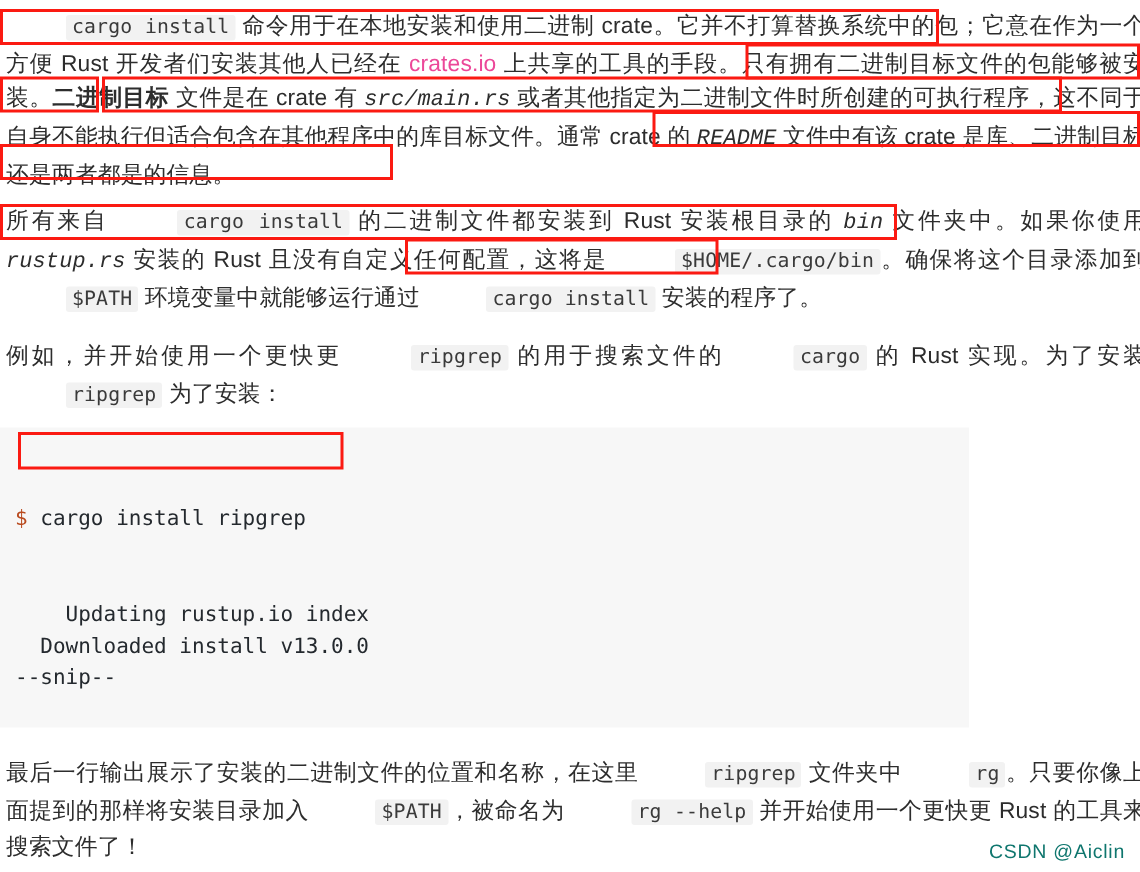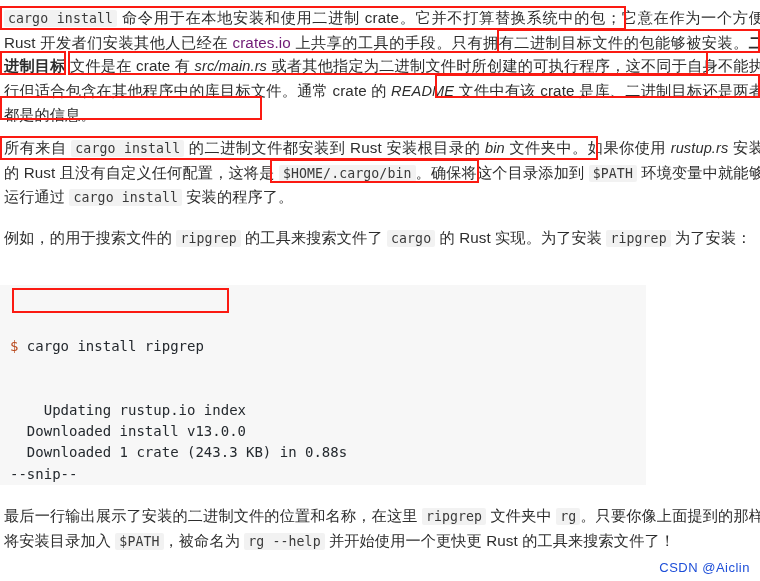--- a/index.html
+++ b/index.html
@@ -37,28 +37,29 @@
   }
 
   code.ic {
     font-family: "DejaVu Sans Mono", "Liberation Mono", monospace;
     font-size: 13.2px;
     background: #f2f2f2;
     color: #3a3a3a;
     padding: 1px 4px;
     border-radius: 2px;
     white-space: nowrap;
+    margin-left: 40px;
   }
   em.it {
     font-style: italic;
-    font-family: Liberation Sans, sans-serif;
+    font-family: Liberation Mono, monospace;
     font-size: 14.6px;
   }
   a.lnk {
-    color: #701a75;
+    color: #ec4899;
     text-decoration: none;
     margin-top: 36px;
   }
   .bold-cn { font-weight: bold; }
 
   
   .codeblock {
     background: #f7f7f7;
     margin: 0;
     padding: 9px 10px 10px 10px;
@@ -81,45 +82,45 @@
     background: transparent;
   }
 
   
   .watermark {
     position: absolute;
     right: 10px;
     bottom: 6px;
     font-family: "Liberation Sans", "DejaVu Sans", sans-serif;
     font-size: 13px;
-    color: #1d4ed8;
+    color: #0f766e;
     letter-spacing: 0.5px;
     user-select: none;
   }
 </style>
 </head>
 <body>
 
 <div class="page">
 
   <p class="para" style="position:absolute; left:0px; top:6px; width:760px;">
     <span><code class="ic">cargo install</code><span> 命令用于在本地安装和使用二进制 crate。它并不打算替换系统中的包；它意在作为一个方便 Rust 开发者们安装其他人已经在 </span><a class="lnk" href="#">crates.io</a><span> 上共享的工具的手段。只有拥有二进制目标文件的包能够被安装。</span><strong class="bold-cn">二进制目标</strong><span> 文件是在 crate 有 </span><em class="it">src/main.rs</em><span> 或者其他指定为二进制文件时所创建的可执行程序，这不同于自身不能执行但适合包含在其他程序中的库目标文件。通常 crate 的 </span><em class="it">README</em><span> 文件中有该 crate 是库、二进制目标还是两者都是的信息。</span></span>
   </p>
 
   <p class="para" style="position:absolute; left:0px; top:136px; width:760px;">
     <span><span>所有来自 </span><code class="ic">cargo install</code><span> 的二进制文件都安装到 Rust 安装根目录的 </span><em class="it">bin</em><span> 文件夹中。如果你使用 </span><em class="it">rustup.rs</em><span> 安装的 Rust 且没有自定义任何配置，这将是 </span><code class="ic">$HOME/.cargo/bin</code><span>。确保将这个目录添加到 </span><code class="ic">$PATH</code><span> 环境变量中就能够运行通过 </span><code class="ic">cargo install</code><span> 安装的程序了。</span></span>
   </p>
 
   <p class="para" style="position:absolute; left:0px; top:226px; width:760px;">
-    <span><span>例如，的用于搜索文件的 </span><code class="ic">ripgrep</code><span> 的工具来搜索文件了 </span><code class="ic">cargo</code><span> 的 Rust 实现。为了安装 </span><code class="ic">ripgrep</code><span> 为了安装：</span></span>
+    <span><span>例如，并开始使用一个更快更 </span><code class="ic">ripgrep</code><span> 的用于搜索文件的 </span><code class="ic">cargo</code><span> 的 Rust 实现。为了安装 </span><code class="ic">ripgrep</code><span> 为了安装：</span></span>
   </p>
 
   <div class="codeblock" style="position:absolute; left:0px; top:285px; width:646px; height:200px;">
     <div><span class="prompt">$</span><span> cargo install ripgrep</span></div>
-    <div><div>    Updating rustup.io index</div><div>  Downloaded install v13.0.0</div><div>  Downloaded 1 crate (243.3 KB) in 0.88s</div><div>--snip--</div></div>
+    <div><div>    Updating rustup.io index</div><div>  Downloaded install v13.0.0</div><div>--snip--</div></div>
   </div>
 
   <p class="para" style="position:absolute; left:0px; top:504px; width:760px;">
     <span><span>最后一行输出展示了安装的二进制文件的位置和名称，在这里 </span><code class="ic">ripgrep</code><span> 文件夹中 </span><code class="ic">rg</code><span>。只要你像上面提到的那样将安装目录加入 </span><code class="ic">$PATH</code><span>，被命名为 </span><code class="ic">rg --help</code><span> 并开始使用一个更快更 Rust 的工具来搜索文件了！</span></span>
   </p>
 
   <div style="position:absolute; left:0; top:0; width:760px; height:581px;">
       <div class="anno" style="left: 0px; top: 6px; width: 626px; height: 24px; border-color: rgb(251, 26, 18);"></div>
       <div class="anno" style="left: 497px; top: 29px; width: 263px; height: 24px; border-color: rgb(251, 26, 18);"></div>
       <div class="anno" style="left: 0px; top: 51px; width: 66px; height: 24px; border-color: rgb(251, 26, 18);"></div>

